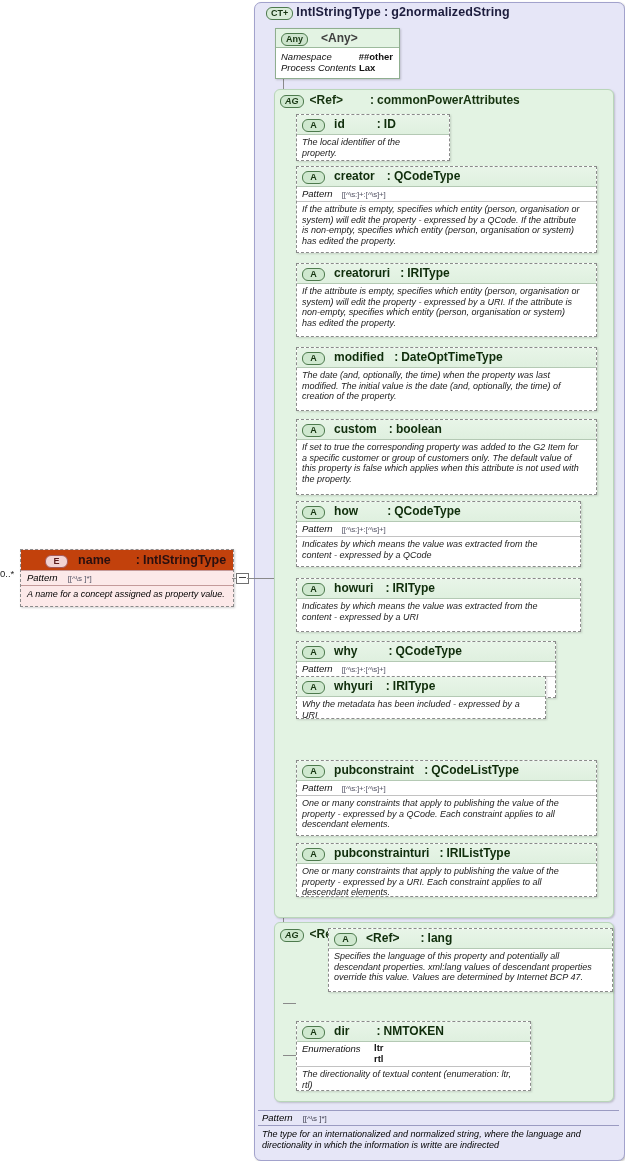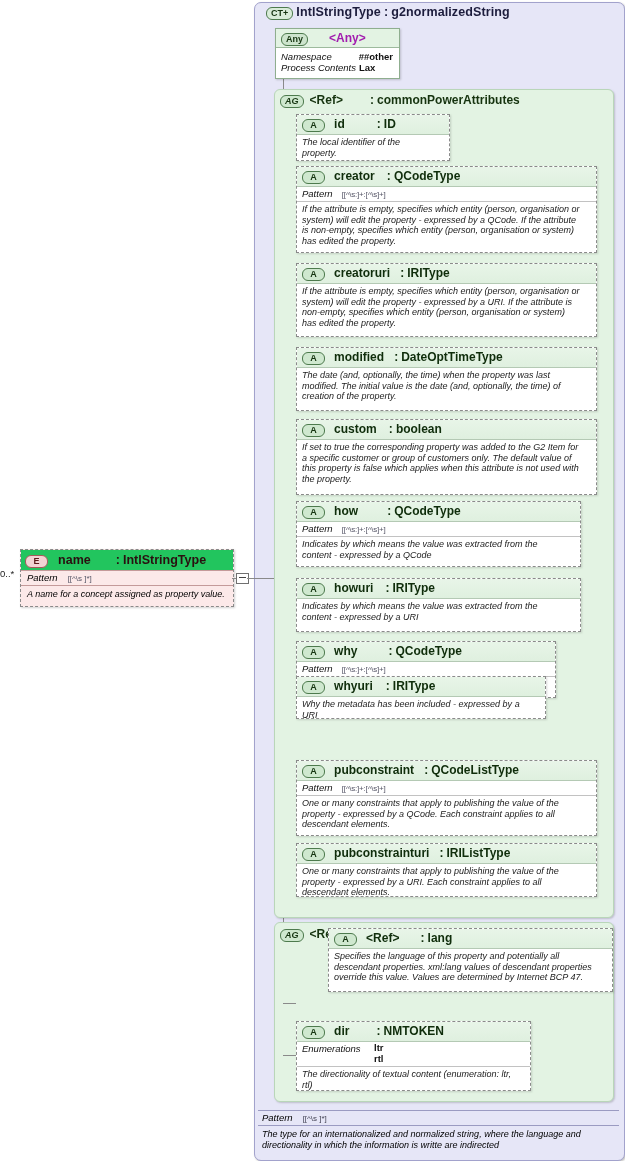--- a/index.html
+++ b/index.html
@@ -32,21 +32,21 @@
   
   .ag-panel{background:#e3f3e3;border:1px solid #b9d6b9;border-radius:6px;
             box-shadow:1px 1px 2px rgba(0,0,0,.18);}
   .ag-head{font-size:12px;font-weight:bold;color:#16330f;white-space:nowrap;}
 
   
   .anybox{background:#ffffff;border:1px solid #8fae8f;
           box-shadow:1px 1px 2px rgba(0,0,0,.18);}
   .anybox .hd{background:#e3f3e3;border-bottom:1px solid #9dba9d;
               height:18px;line-height:18px;padding-left:5px;white-space:nowrap;}
-  .anybox .hd .nm{font-size:12px;font-weight:bold;color:#a21caf;margin-left:18px;}
+  .anybox .hd .nm{font-size:12px;font-weight:bold;color:#404040;margin-left:10px;}
   .anybox .facets{padding:3px 6px 4px 5px;}
   .frow{display:flex;font-size:9.5px;line-height:11px;white-space:nowrap;}
   .frow .fk{font-style:italic;width:78px;color:#111;}
   .frow .fv{font-weight:bold;color:#111;font-family:"Liberation Sans",sans-serif;}
 
   
   .attr{background:#ffffff;border:1px dashed #8a8a8a;
         box-shadow:1px 1px 2px rgba(0,0,0,.15);}
   .attr .hd{background:linear-gradient(to bottom,#e8f5e8,#dff0df);
             border-bottom:1px solid #b4c9b4;height:19px;line-height:19px;
@@ -60,22 +60,22 @@
                  font-family:"Liberation Sans",sans-serif;}
   .attr .enum{display:flex;border-bottom:1px solid #c2c2c2;padding:1px 5px 2px 5px;}
   .attr .enum .ek{font-style:italic;font-size:9.5px;color:#111;width:72px;}
   .attr .enum .ev{font-size:9.5px;font-weight:bold;line-height:10.5px;color:#111;}
   .attr .doc{font-style:italic;font-size:9px;line-height:10.6px;color:#1a1a1a;
              padding:2px 16px 3px 5px;}
 
   
   .ebox{left:20px;top:549px;width:212px;height:56px;background:#fce9e9;
         border:1px dashed #8a8a8a;box-shadow:1px 1px 2px rgba(0,0,0,.18);}
-  .ebox .hd{height:20px;line-height:20px;padding-left:4px;white-space:nowrap;
-            border-bottom:1px solid #c49a9a;background:#22c55e;}
+  .ebox .hd{height:20px;line-height:20px;padding-left:24px;white-space:nowrap;
+            border-bottom:1px solid #c49a9a;background:#c2410c;}
   .ebox .hd .nm{font-size:12.5px;font-weight:bold;color:#2a1010;margin-left:7px;}
   .ebox .hd .ty{font-size:12.5px;font-weight:bold;color:#2a1010;}
   .ebox .pat{display:flex;align-items:baseline;padding:1px 6px 2px 6px;
              border-bottom:1px solid #c49a9a;}
   .ebox .pat .pk{font-style:italic;font-size:9.5px;}
   .ebox .pat .pv{font-size:8px;color:#556;margin-left:10px;}
   .ebox .doc{font-style:italic;font-size:9px;line-height:11px;padding:3px 6px;}
 
   .card{left:0px;top:568px;font-size:9.5px;color:#222;}
 

